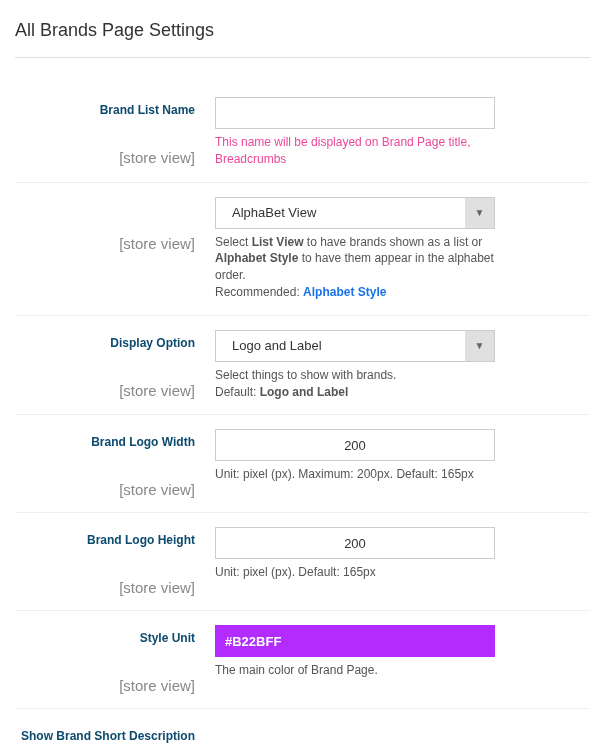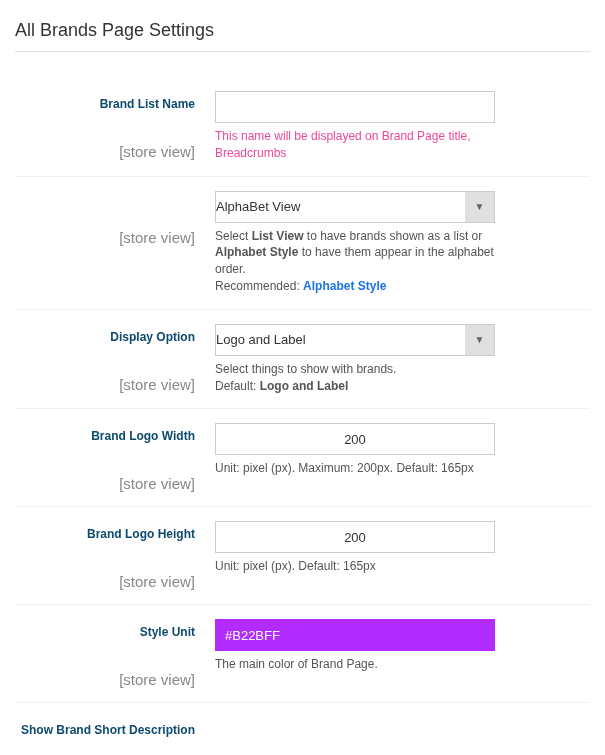--- a/index.html
+++ b/index.html
@@ -12,21 +12,21 @@
       min-height: 755px;
       padding: 20px 15px;
     }
 
     h1 {
       font-size: 18px;
       font-weight: normal;
       color: #333;
       margin-bottom: 25px;
       border-bottom: 1px solid #e0e0e0;
-      padding-bottom: 10px;
+      padding-bottom: 16px;
     }
 
     .settings-row {
       display: flex;
       align-items: flex-start;
       padding: 14px 0;
       border-bottom: 1px solid #f0f0f0;
     }
 
     .label-col {
@@ -69,21 +69,21 @@
     .select-wrapper {
       position: relative;
       display: inline-block;
       width: 280px;
     }
 
     .select-wrapper select {
       width: 100%;
       height: 32px;
       border: 1px solid #ccc;
-      padding: 5px 30px 5px 0;
+      padding: 5px 30px 5px 16px;
       font-size: 13px;
       color: #333;
       background: #fff;
       appearance: none;
       -webkit-appearance: none;
       cursor: pointer;
       outline: none;
     }
 
     .select-arrow {
@@ -218,21 +218,21 @@
       </div>
     </div>
   </div>
 
   <div class="settings-row">
     <div class="label-col">
       <span class="label-main">Style Unit</span>
       <span class="label-sub">[store view]</span>
     </div>
     <div class="value-col">
-      <div class="color-field" style="background:#B22BFF; width:280px; height:32px; display:flex; align-items:center; padding:0 10px; color:#fff; font-size:13px; font-weight:normal; cursor:pointer;">
+      <div class="color-field" style="background:#B22BFF; width:280px; height:32px; display:flex; align-items:center; padding:0 10px; color:#fff; font-size:13px; font-weight:bold; cursor:pointer;">
         <span>#B22BFF</span>
       </div>
       <div class="hint-text">
         The main color of Brand Page.
       </div>
     </div>
   </div>
 
   <div class="settings-row">
     <div class="label-col">

